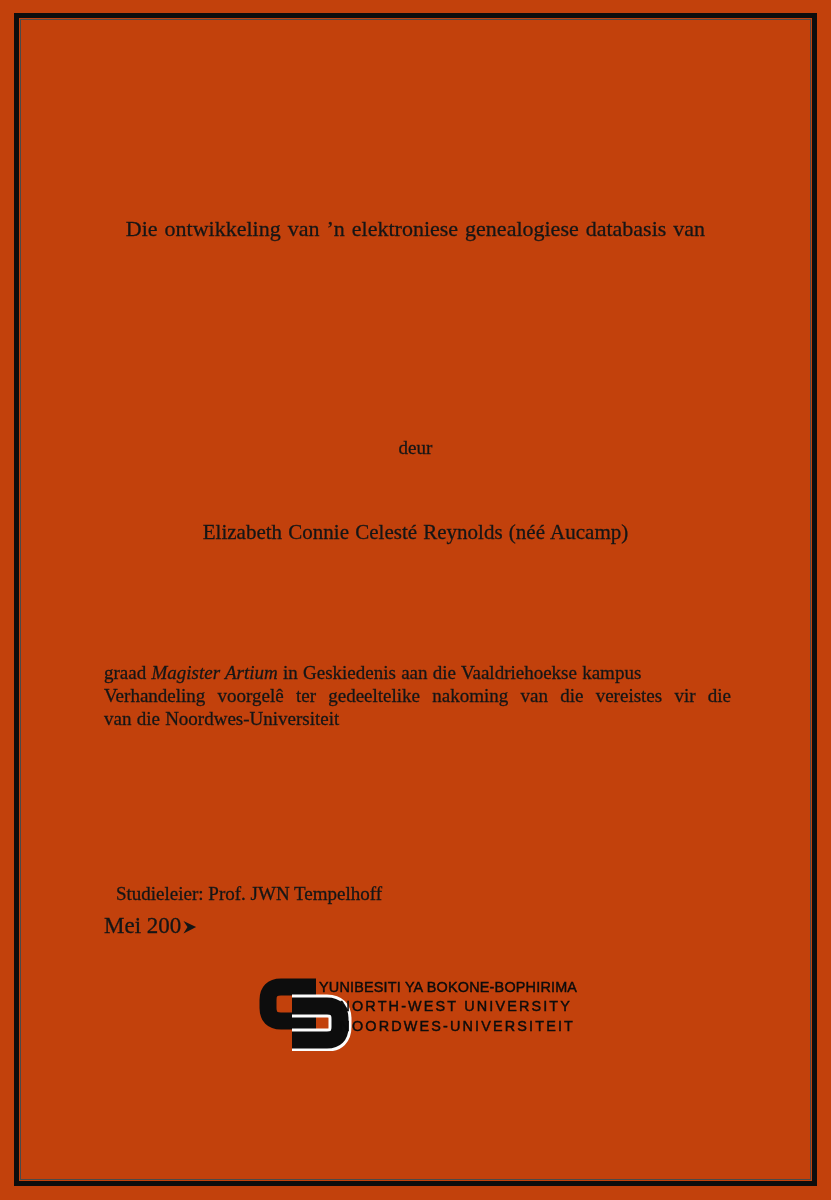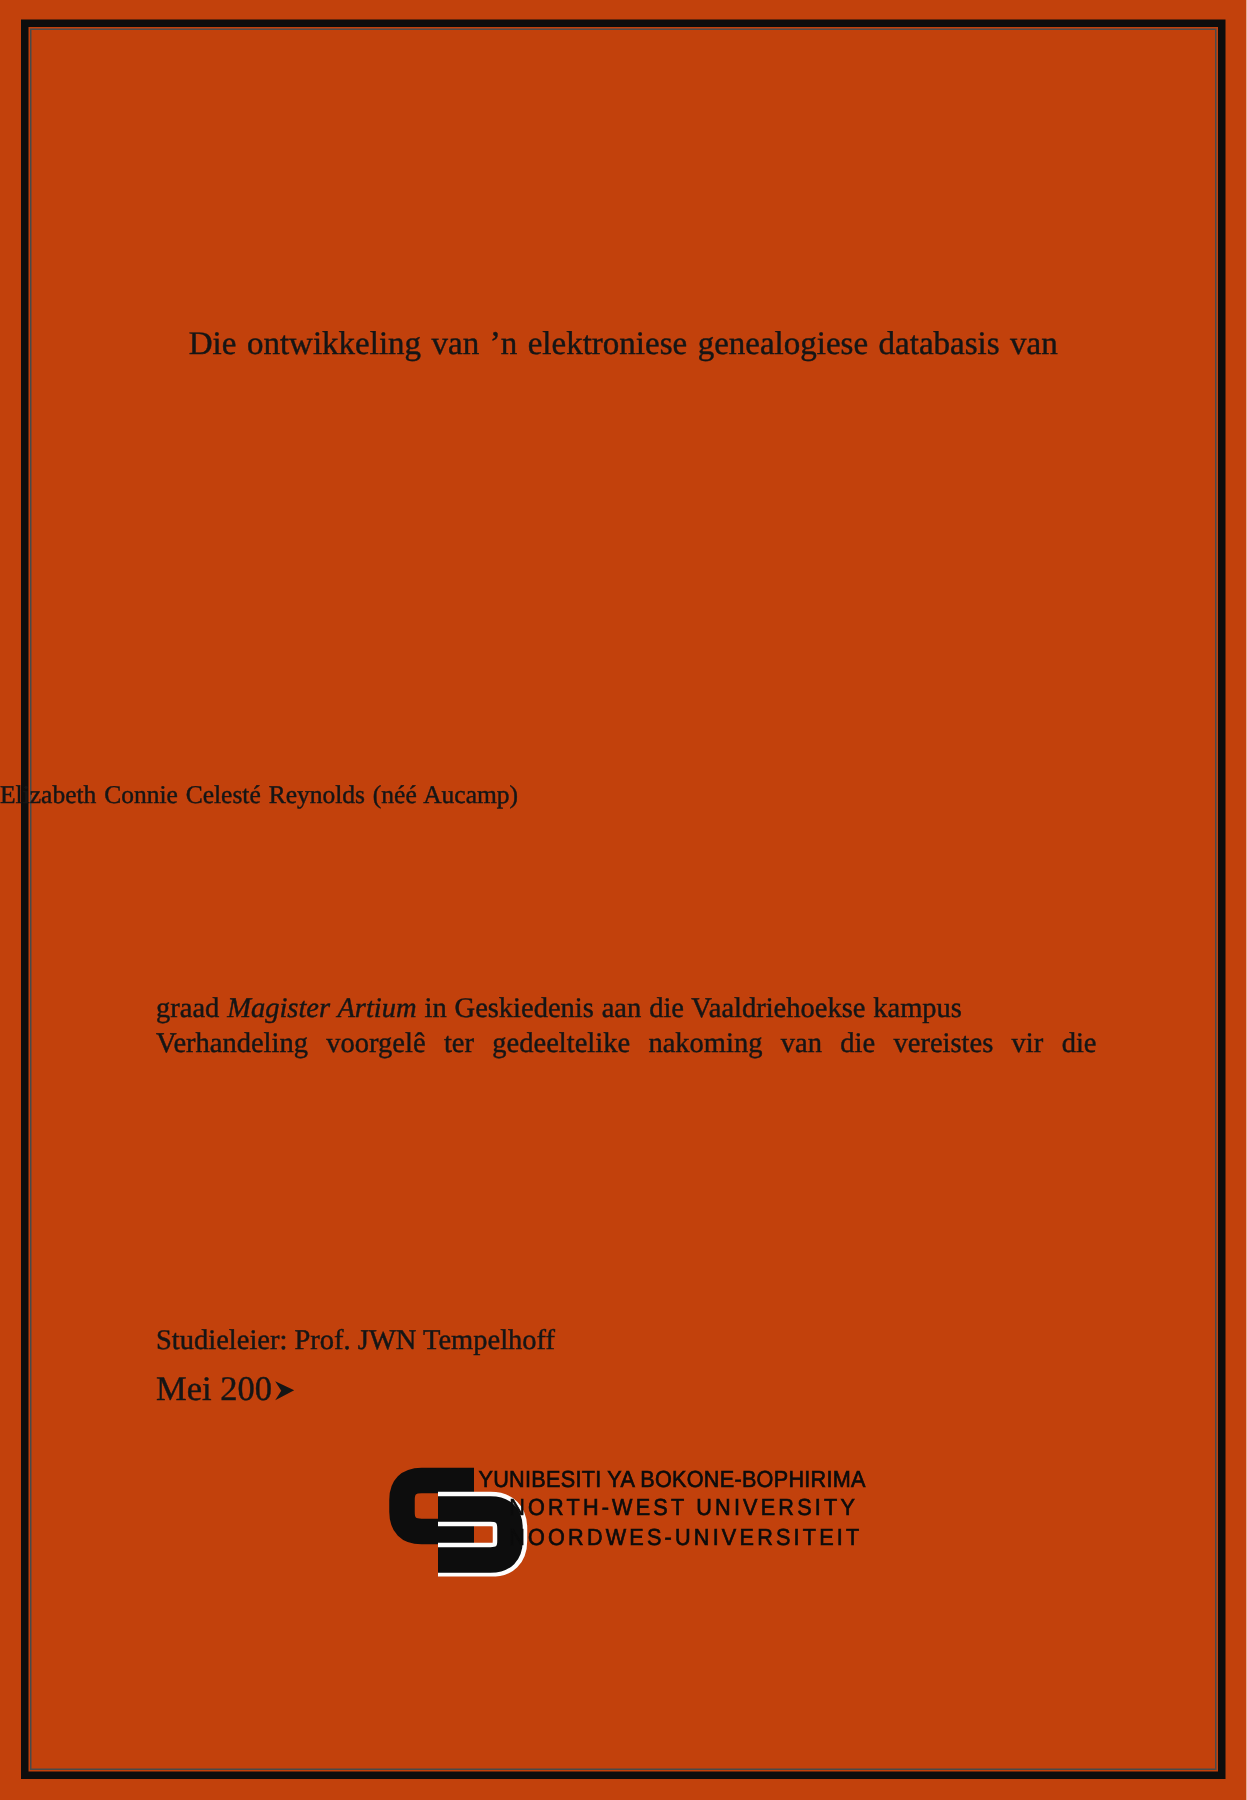--- a/index.html
+++ b/index.html
@@ -38,38 +38,39 @@
   }
   .byline {
     position: absolute;
     top: 437px; left: 0; right: 0;
     text-align: center;
     font-size: 19px;
   }
   .author {
     position: absolute;
     top: 520px; left: 0; right: 0;
-    font-size: 17px;
+    text-align: center;
+    font-size: 21px;
     word-spacing: 1px;
   }
   .statement {
     position: absolute;
     top: 661px; left: 104px;
     width: 627px;
     font-size: 19px;
     line-height: 23.2px;
     word-spacing: 0.5px;
   }
   .statement .line { display: block; }
   .statement .just { text-align: justify; text-align-last: justify; }
   .statement i { font-style: italic; }
 
   .supervisor {
     position: absolute;
-    top: 883px; left: 104px;
+    top: 883px; left: 116px;
     font-size: 19px;
   }
   .dateline {
     position: absolute;
     top: 913px; left: 104px;
     font-size: 23px;
   }
   .numeral-glyph {
     display: inline-block;
     width: 15px; height: 16px;
@@ -109,26 +110,28 @@
 <div class="page">
 
   <div class="frame">
     <div class="frame-inner"></div>
   </div>
 
   <div class="title ink">
     <div>Die ontwikkeling van ’n elektroniese genealogiese databasis van</div>
   </div>
 
+  <div class="byline ink">deur</div>
 
   <div class="author ink">Elizabeth Connie Celesté Reynolds (néé Aucamp)</div>
 
   <div class="statement ink">
     <span class="line"><span>graad </span><i>Magister Artium</i><span> in Geskiedenis aan die Vaaldriehoekse kampus</span></span>
     <span class="line just">Verhandeling voorgelê ter gedeeltelike nakoming van die vereistes vir die</span>
+    <span class="line">van die Noordwes-Universiteit</span>
   </div>
 
   <div class="supervisor ink">Studieleier: Prof. JWN Tempelhoff</div>
 
   <div class="dateline ink">
     <span>Mei 200</span><svg class="numeral-glyph" viewBox="0 0 16 17" aria-hidden="true">
         <polygon points="0.5,2 14,8.4 0.5,15.5 4.8,8.6" fill="#151515"></polygon>
       </svg>
   </div>
 

